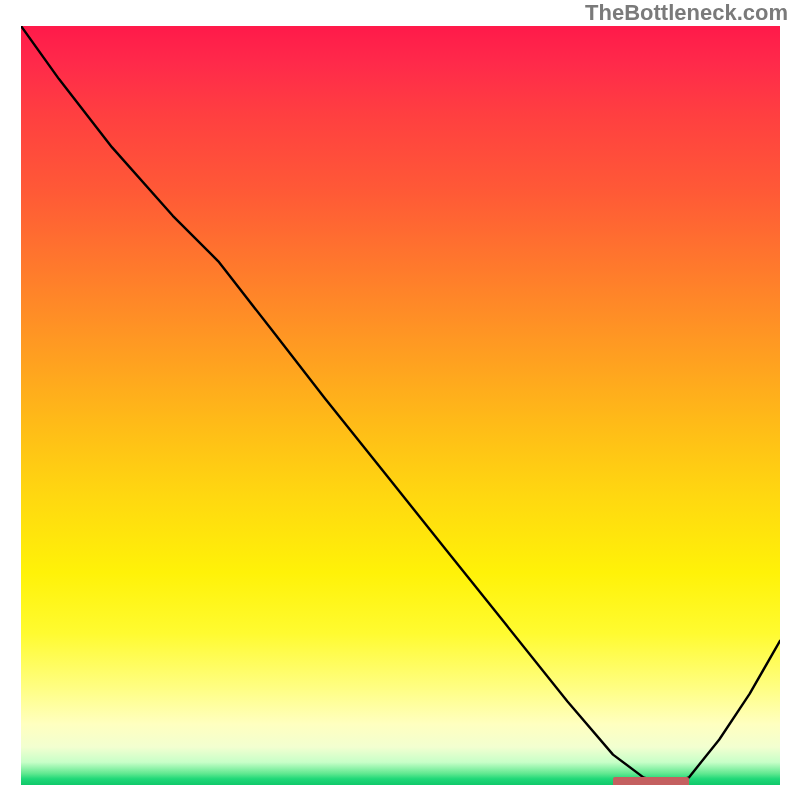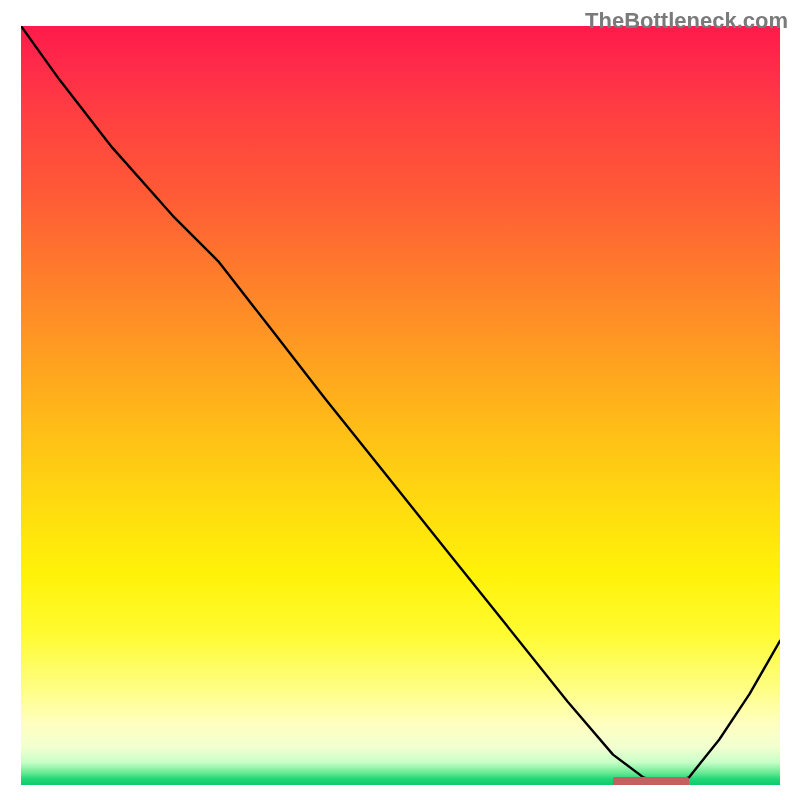--- a/index.html
+++ b/index.html
@@ -6,21 +6,21 @@
   body {
     width: 800px;
     height: 800px;
     background: #ffffff;
     position: relative;
     font-family: Arial, sans-serif;
     overflow: hidden;
   }
   .watermark {
     position: absolute;
-    top: 8px;
+    top: 0;
     right: 12px;
     font-size: 22px;
     font-weight: bold;
     color: #7a7a7a;
     z-index: 10;
   }
   .chart-area {
     position: absolute;
     left: 21px;
     top: 26px;

